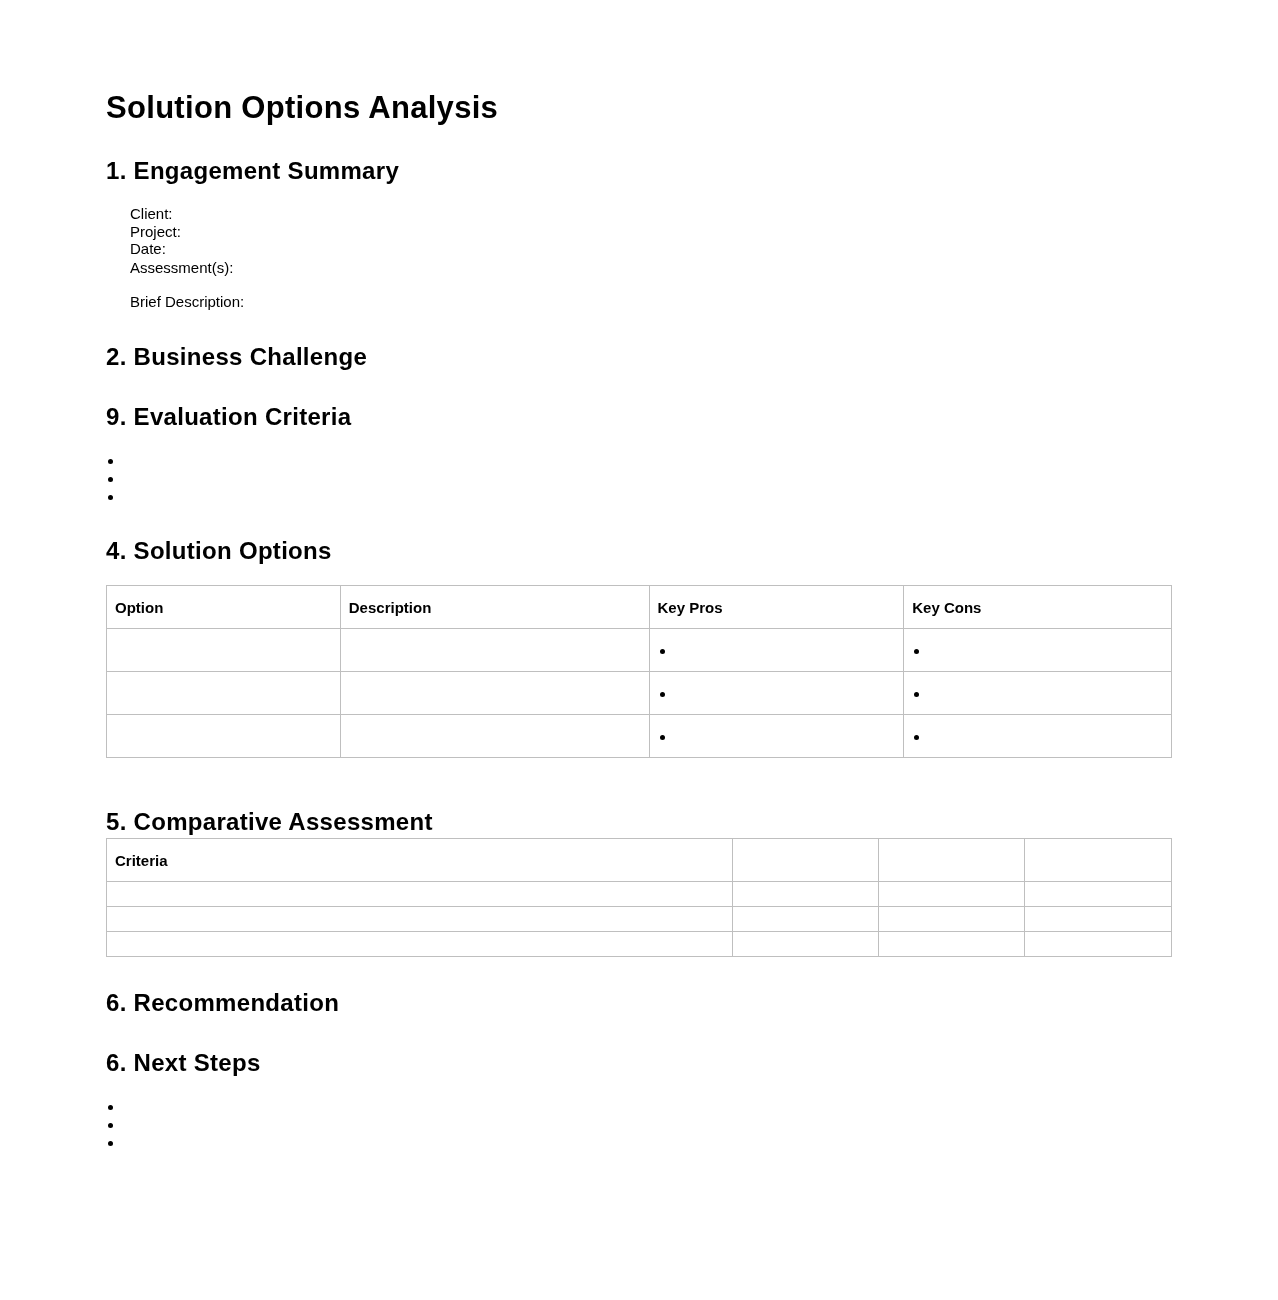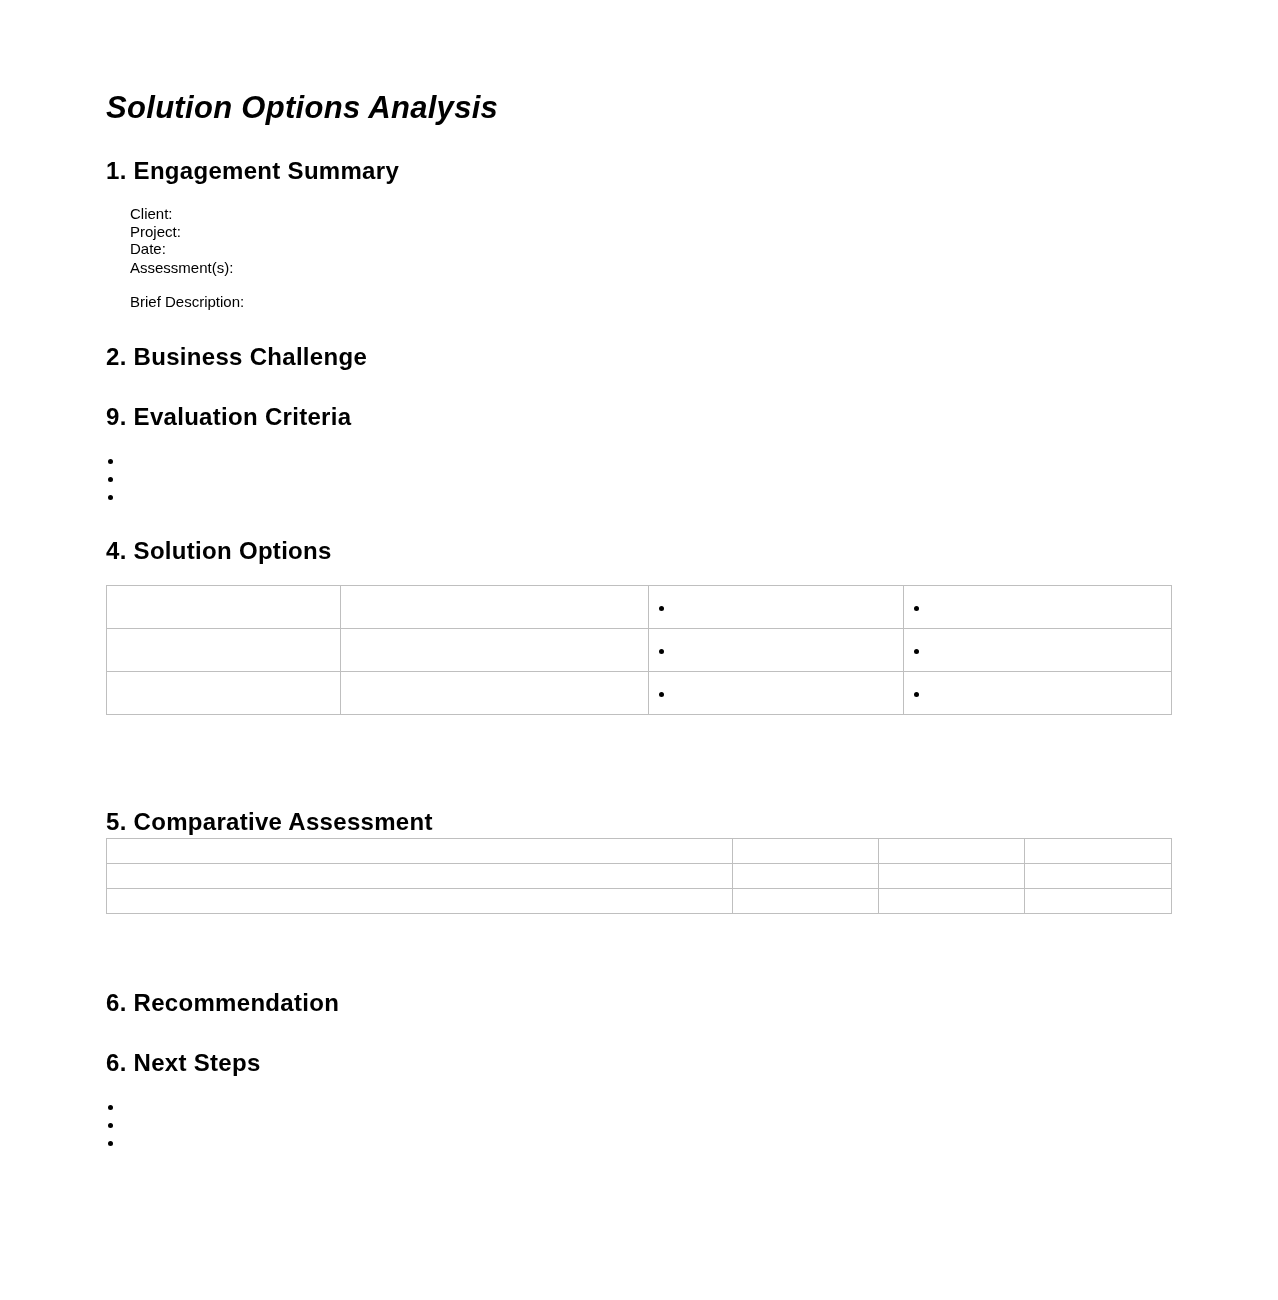--- a/index.html
+++ b/index.html
@@ -1,18 +1,18 @@
 <!DOCTYPE html>
 <html><head>
 <meta charset="utf-8">
 <style>
   html, body { margin: 0; padding: 0; background: #ffffff; }
   body { width: 1278px; height: 1300px; font-family: "Liberation Sans", sans-serif; color: #000; position: relative; }
   .page { position: absolute; left: 106px; top: 0; width: 1066px; }
-  h1 { position: absolute; top: 90px; left: 0; margin: 0; font-size: 31px; font-weight: bold; letter-spacing: 0.3px; white-space: nowrap; font-style: italic; }
+  h1 { position: absolute; top: 90px; left: 0; margin: 0; font-size: 31px; font-weight: bold; letter-spacing: 0.3px; white-space: nowrap; }
   h2 { position: absolute; left: 0; margin: 0; font-size: 24px; font-weight: bold; letter-spacing: 0.3px; white-space: nowrap; }
   .field { position: absolute; left: 0; font-size: 15px; font-weight: normal; line-height: 18px; white-space: nowrap; margin-left: 24px; }
   .bullets { position: absolute; left: 0; margin: 0; padding: 0; list-style: none; }
   .bullets li { height: 18px; line-height: 18px; font-size: 15px; }
   .dot { display: inline-block; width: 5px; height: 5px; border-radius: 50%; background: #000; vertical-align: middle; margin-left: 2px; }
   table { position: absolute; left: 0; border-collapse: collapse; width: 1066px; }
   td, th { border: 1px solid #bfbfbf; text-align: left; font-size: 15px; font-weight: bold; padding: 0 8px; }
   td { font-weight: normal; }
   .t1 th, .t1 td { height: 42px; }
   .t2 th, .t2 td { height: 24px; }
@@ -42,20 +42,26 @@
 
   <h2 style="top:537px">4. Solution Options</h2>
   <table class="t1" style="top:585px">
     <colgroup>
         <col style="width:234px">
         <col style="width:309px">
         <col style="width:255px">
         <col style="width:268px">
       </colgroup>
     <tbody>
+        <tr>
+      <th>Option</th>
+      <th>Description</th>
+      <th>Key Pros</th>
+      <th>Key Cons</th>
+    </tr>
     <tr>
       <td></td>
       <td></td>
       <td><span class="dot"></span></td>
       <td><span class="dot"></span></td>
     </tr>
     <tr>
       <td></td>
       <td></td>
       <td><span class="dot"></span></td>
@@ -72,20 +78,26 @@
 
   <h2 style="top:808px">5. Comparative Assessment</h2>
   <table class="t2" style="top:838px">
     <colgroup>
         <col style="width:627px">
         <col style="width:146px">
         <col style="width:146px">
         <col style="width:147px">
       </colgroup>
     <tbody>
+        <tr>
+      <th>Criteria</th>
+      <th></th>
+      <th></th>
+      <th></th>
+    </tr>
     <tr>
       <td></td>
       <td></td>
       <td></td>
       <td></td>
     </tr>
     <tr>
       <td></td>
       <td></td>
       <td></td>

